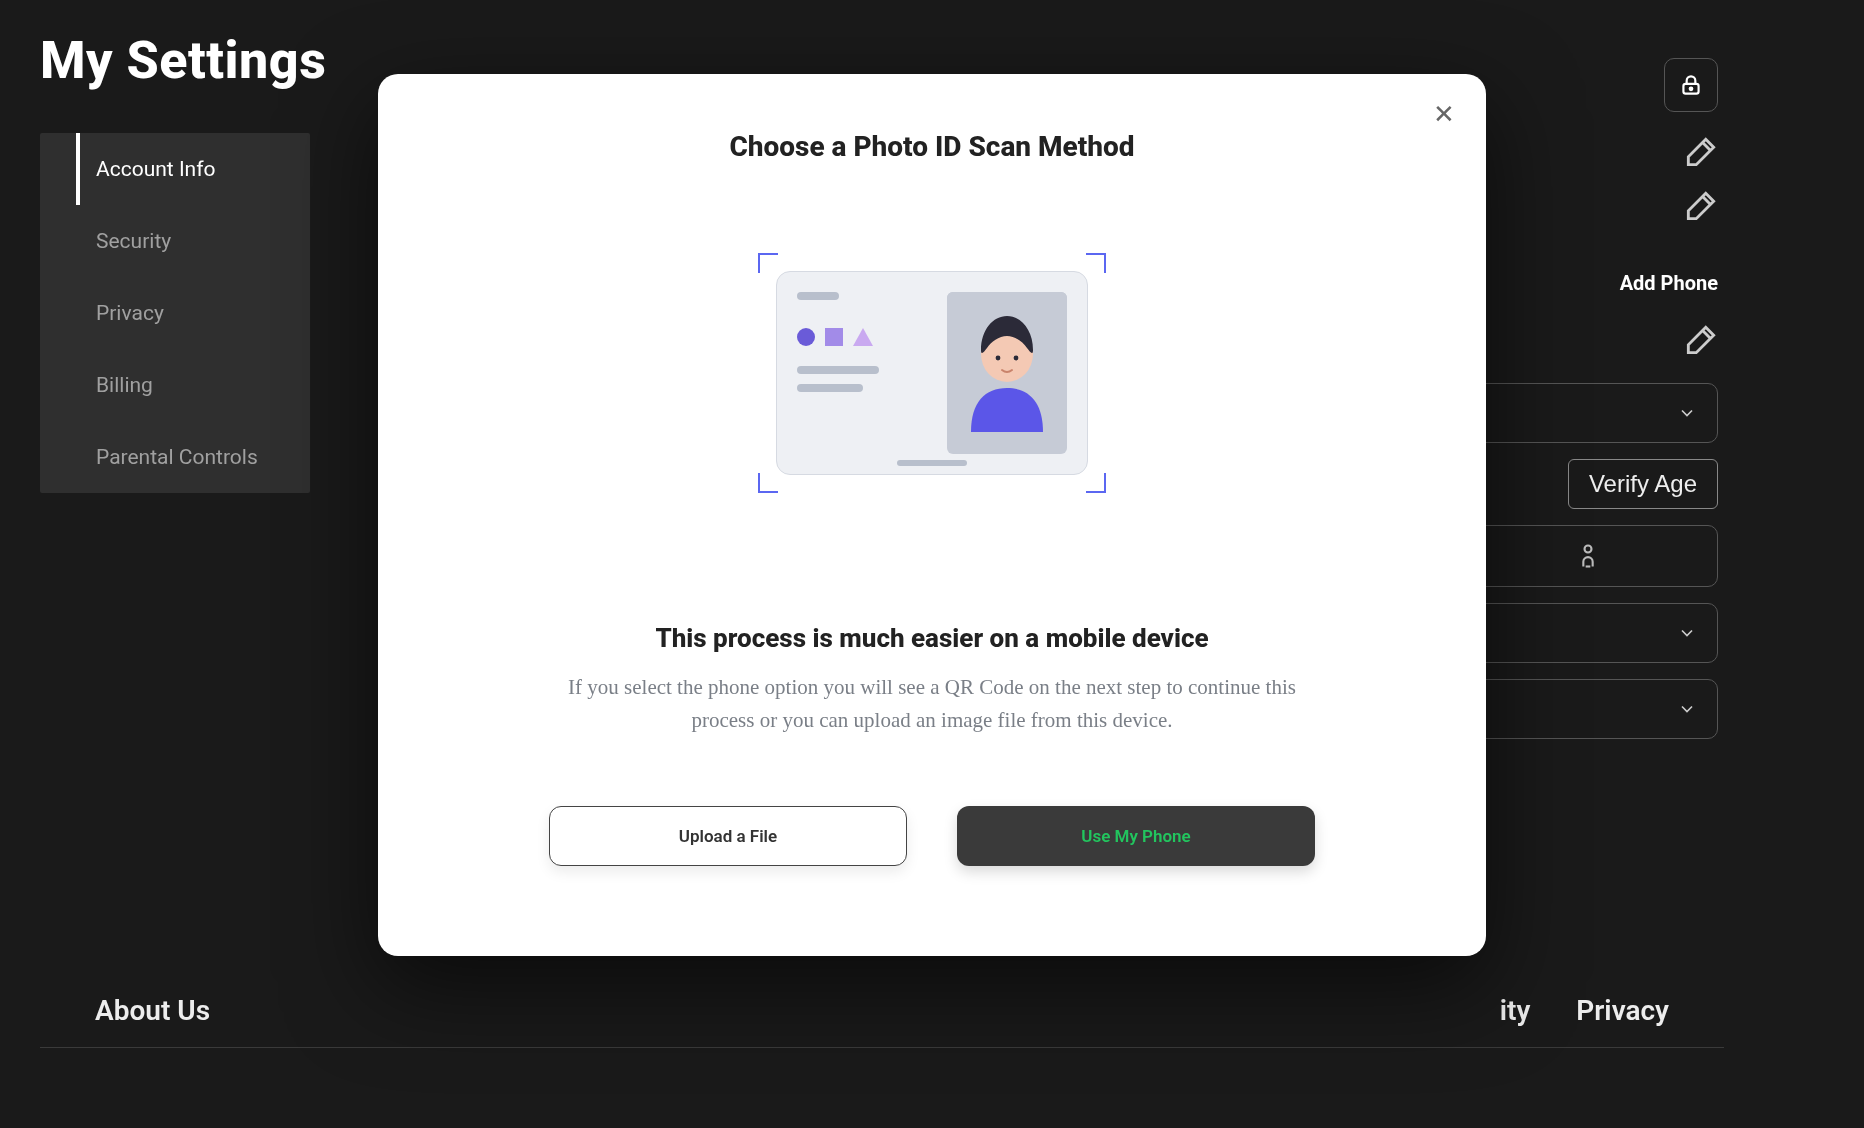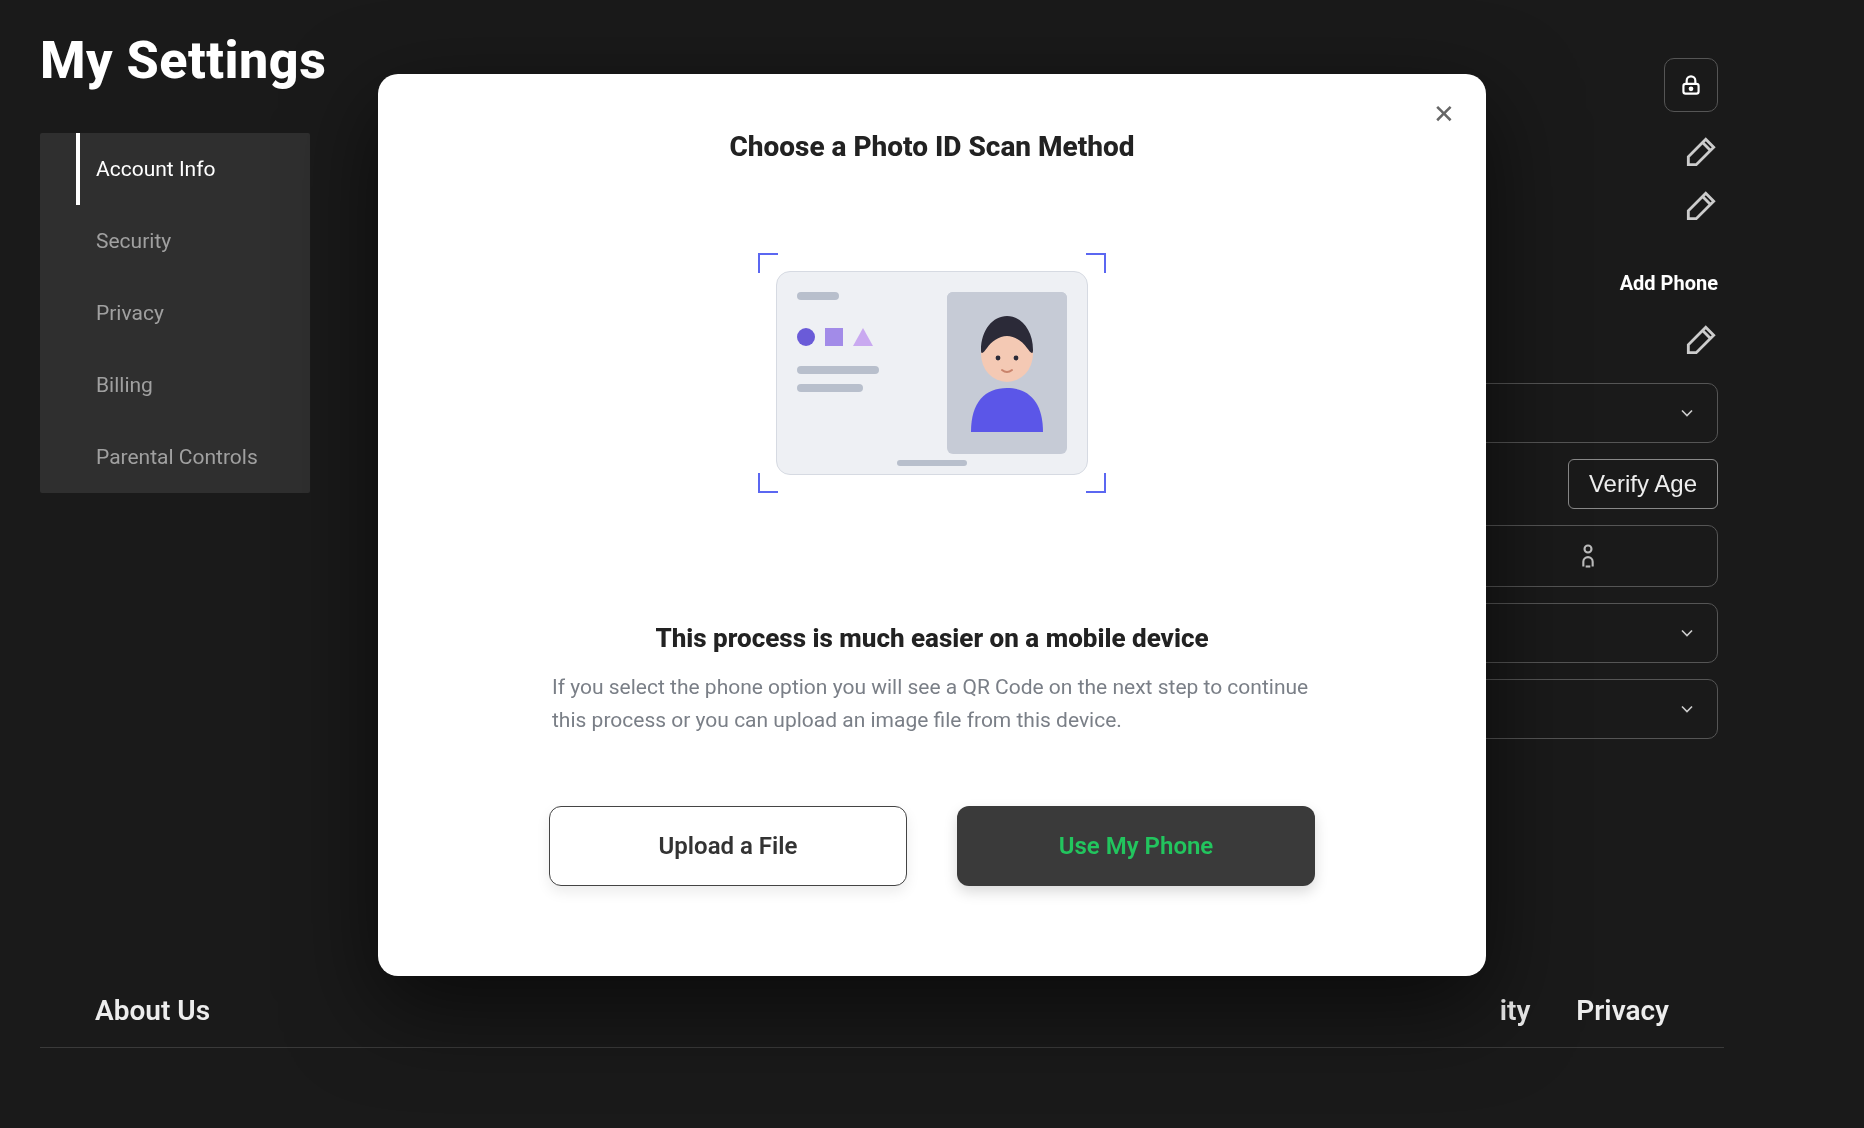--- a/index.html
+++ b/index.html
@@ -218,37 +218,39 @@
     width: 70px; height:6px; background:#b8bfcc; border-radius:3px;
   }
   .modal-sub {
     text-align: center;
     font-size: 26px;
     font-weight: 800;
     margin-top: 130px;
     color: #222;
   }
   .modal-desc {
+    text-align: center;
     font-size: 21px;
     color: #7a7f87;
     max-width: 760px;
     margin: 18px auto 0 auto;
     line-height: 1.55;
+    font-family: Liberation Serif, serif;
   }
   .modal-actions {
     display: flex;
     gap: 50px;
     justify-content: center;
     margin-top: 70px;
   }
   .btn {
     width: 358px;
-    height: 80px;
+    height: 60px;
     border-radius: 12px;
-    font-size: 24px;
+    font-size: 17px;
     font-weight: 600;
     display:flex;align-items:center;justify-content:center;
     cursor:pointer;
   }
   .btn-outline {
     border: 1.5px solid #444;
     color: #333;
     background: #fff;
     box-shadow: 0 6px 14px rgba(0,0,0,0.08);
   }

